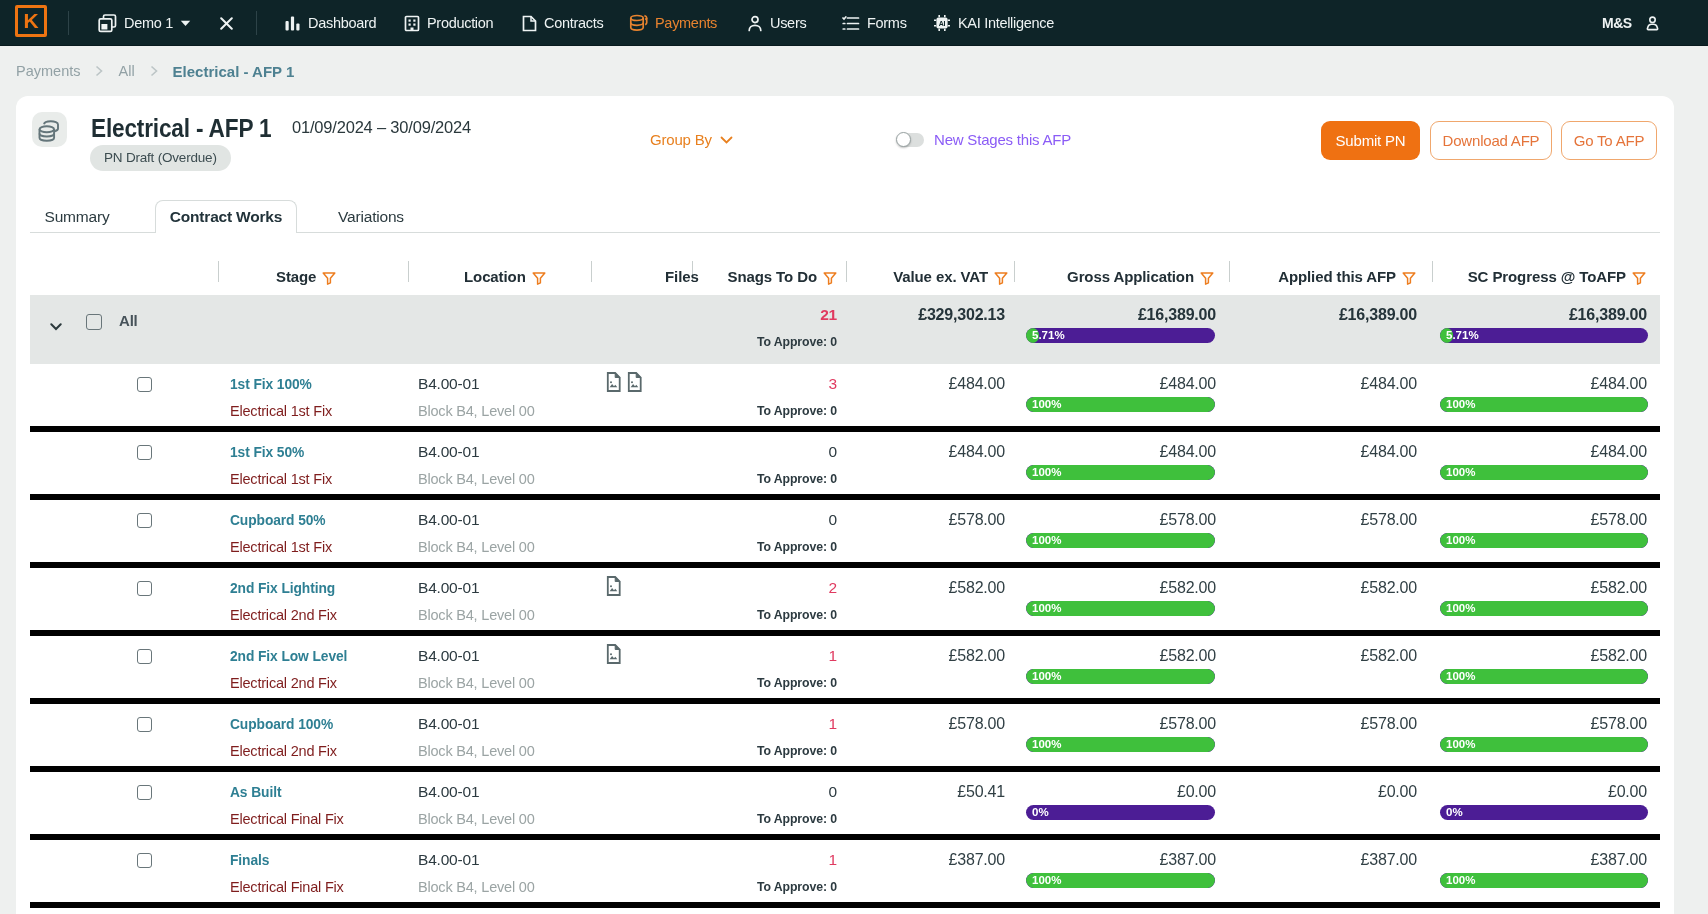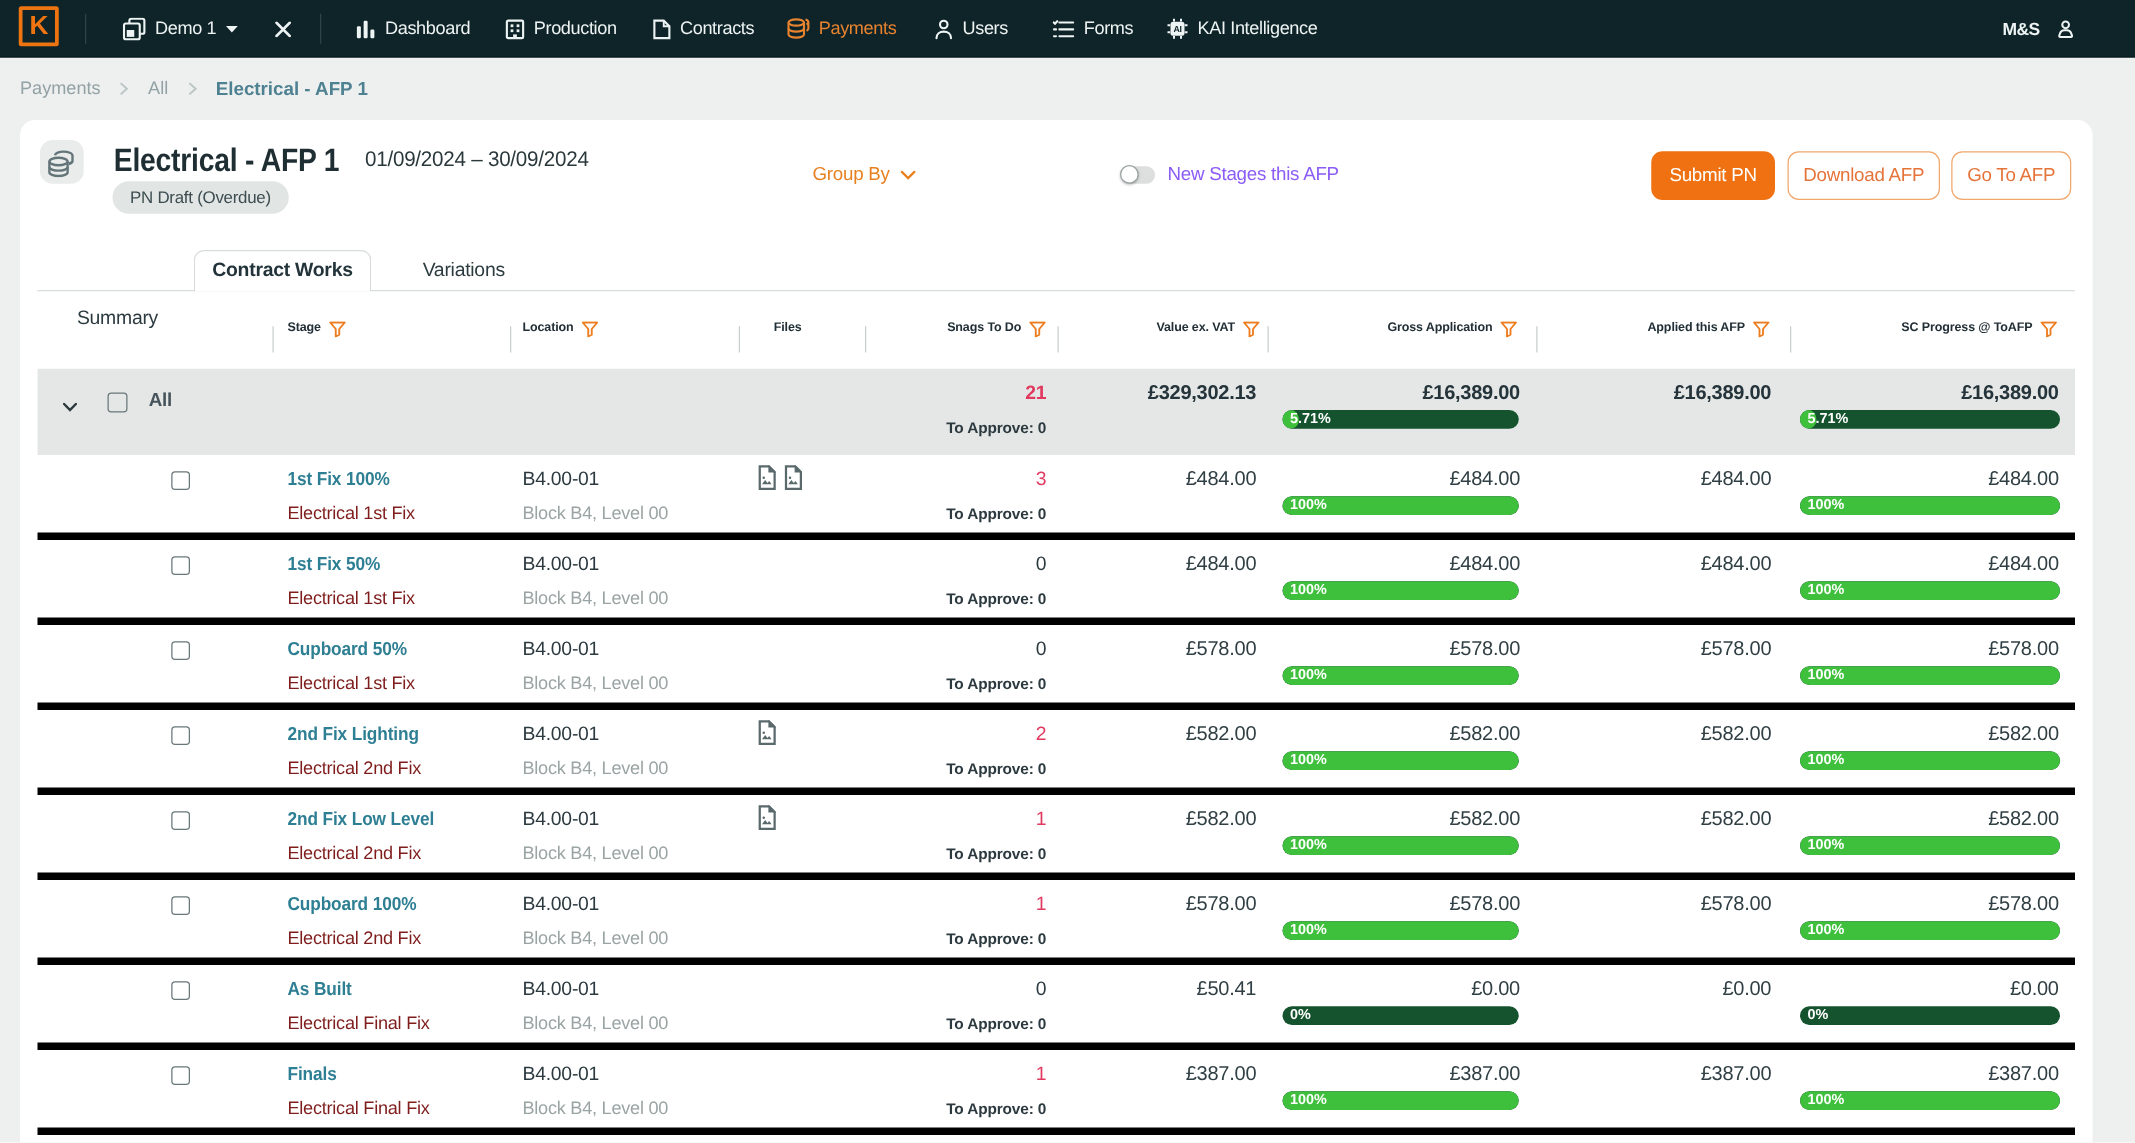--- a/index.html
+++ b/index.html
@@ -32,28 +32,28 @@
   .togglelabel { position:absolute; left:918px; top:35px; font-size:15px; color:#8b5cf6; }
 
   .btn { position:absolute; top:25px; height:39px; border-radius:9px; font-size:15px; font-family:"Liberation Sans",sans-serif; display:flex; align-items:center; justify-content:center; }
   .btn-fill { left:1305px; width:99px; background:#ef7112; color:#fff; }
   .btn-o1 { left:1414px; width:122px; background:#fff; border:1px solid #f0a76d; color:#e5743a; }
   .btn-o2 { left:1545px; width:96px; background:#fff; border:1px solid #f0a76d; color:#e5743a; }
 
   
   .tabline { position:absolute; left:14px; top:136px; width:1630px; height:1px; background:#d7dcdb; }
   .tab { position:absolute; top:105px; height:32px; font-size:15.5px; color:#2c3b40; display:flex; align-items:center; justify-content:center; }
-  .tab-summary { left:23px; width:110px;margin-top:38px; }
+  .tab-summary { left:6px; width:110px; }
   .tab-active { left:139px; width:142px; background:#fff; border:1px solid #d7dcdb; border-bottom:none; border-radius:8px 8px 0 0; font-weight:bold; color:#22333a; top:104px; height:33px; }
   .tab-var { left:300px; width:110px; }
 
   
   .thead { position:absolute; left:14px; top:136px; width:1630px; height:63px; }
   .thead .hdiv { position:absolute; top:29px; width:1px; height:21px; background:#c9cfce; }
-  .hcell { position:absolute; top:25px; height:28px; display:flex; align-items:flex-start; gap:6px; font-size:10px; font-weight:bold; color:#222f36; letter-spacing:-0.1px; }
+  .hcell { position:absolute; top:25px; height:28px; display:flex; align-items:flex-end; gap:6px; font-size:15px; font-weight:bold; color:#222f36; letter-spacing:-0.1px;margin-left:46px; }
   .hcell.r { justify-content:flex-end; }
 
   .allrow { position:absolute; left:14px; top:199px; width:1630px; height:69px; background:#e4e7e6; }
   .trow { position:absolute; left:14px; width:1630px; height:68px; border-bottom:6px solid #000000; }
 
   .cell { position:absolute; }
   .line1 { top:10px; height:20px; line-height:20px; }
   .line2 { top:37px; height:20px; line-height:20px; }
   .chev { position:absolute; left:18px; top:13px; }
   .cb { position:absolute; width:15px; height:15px; border:1.5px solid #69767a; border-radius:3px; top:13px; }
@@ -64,21 +64,21 @@
   .files { left:576px; top:8px; display:flex; gap:6px; }
   .snag1 { right:823px; font-size:15.5px; color:#2c3a40;margin-left:30px; }
   .snagred { color:#e03a60; }
   .snag2 { right:823px; font-size:12.3px; font-weight:bold; color:#2c3a40; letter-spacing:-0.1px; }
   .val { right:655px; font-size:16px; color:#303f44; }
   .gross { right:444px; font-size:16px; color:#303f44; }
   .applied { right:243px; font-size:16px; color:#303f44; }
   .sc { right:13px; font-size:16px; color:#303f44; }
   .bold { font-weight:bold; color:#25343a; }
 
-  .bar { position:absolute; top:33px; height:15px; border-radius:7.5px; background:#14532d; overflow:hidden; }
+  .bar { position:absolute; top:33px; height:15px; border-radius:7.5px; background:#4c1d95; overflow:hidden; }
   .bar-gross { left:996px; width:189px; }
   .bar-sc { left:1410px; width:208px; }
   .bar .fill { position:absolute; left:0; top:0; bottom:0; background:#3fc03c; border-radius:7.5px; }
   .bar .lbl { position:absolute; left:6px; top:0; line-height:15px; font-size:11.5px; font-weight:bold; color:#fff; letter-spacing:0; }
 </style>
 </head>
 <body>
 
 <div class="topbar">
   <div class="logo">K</div>

